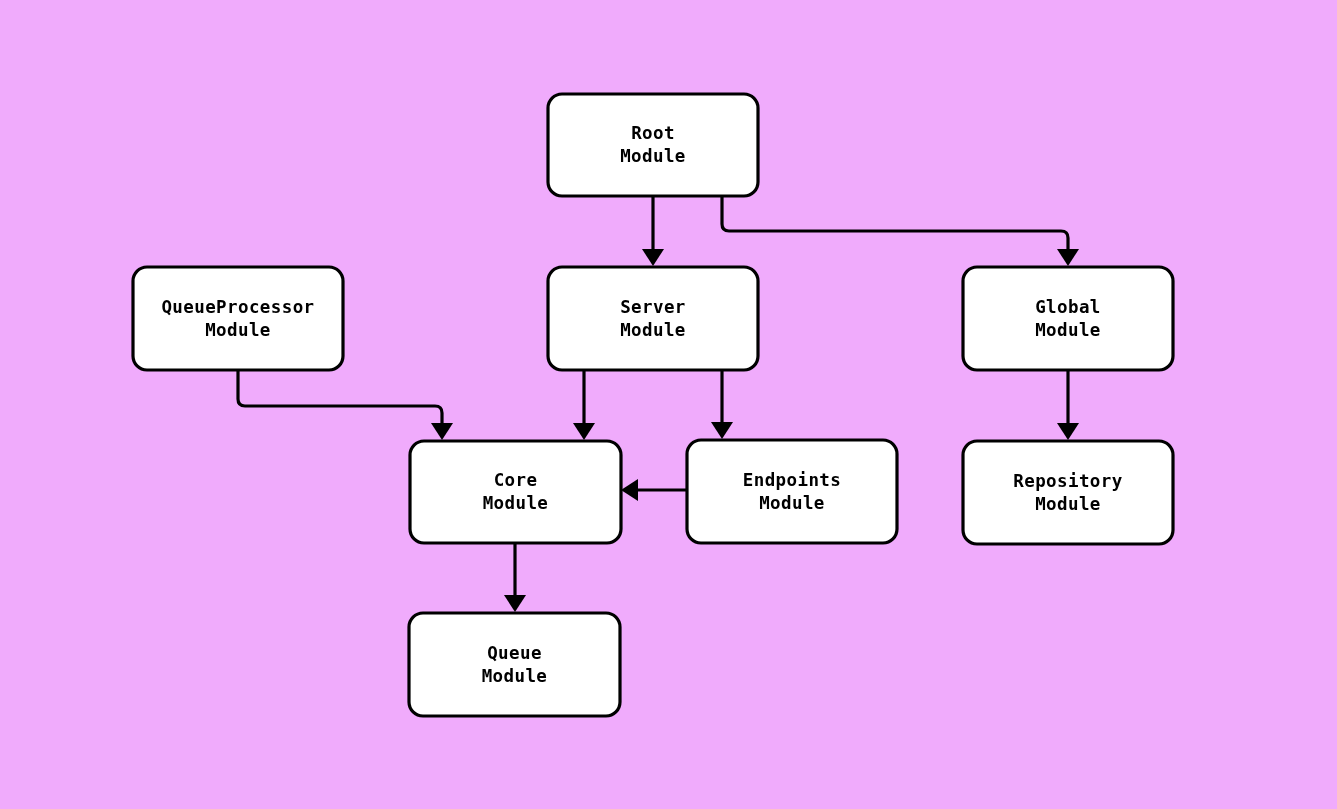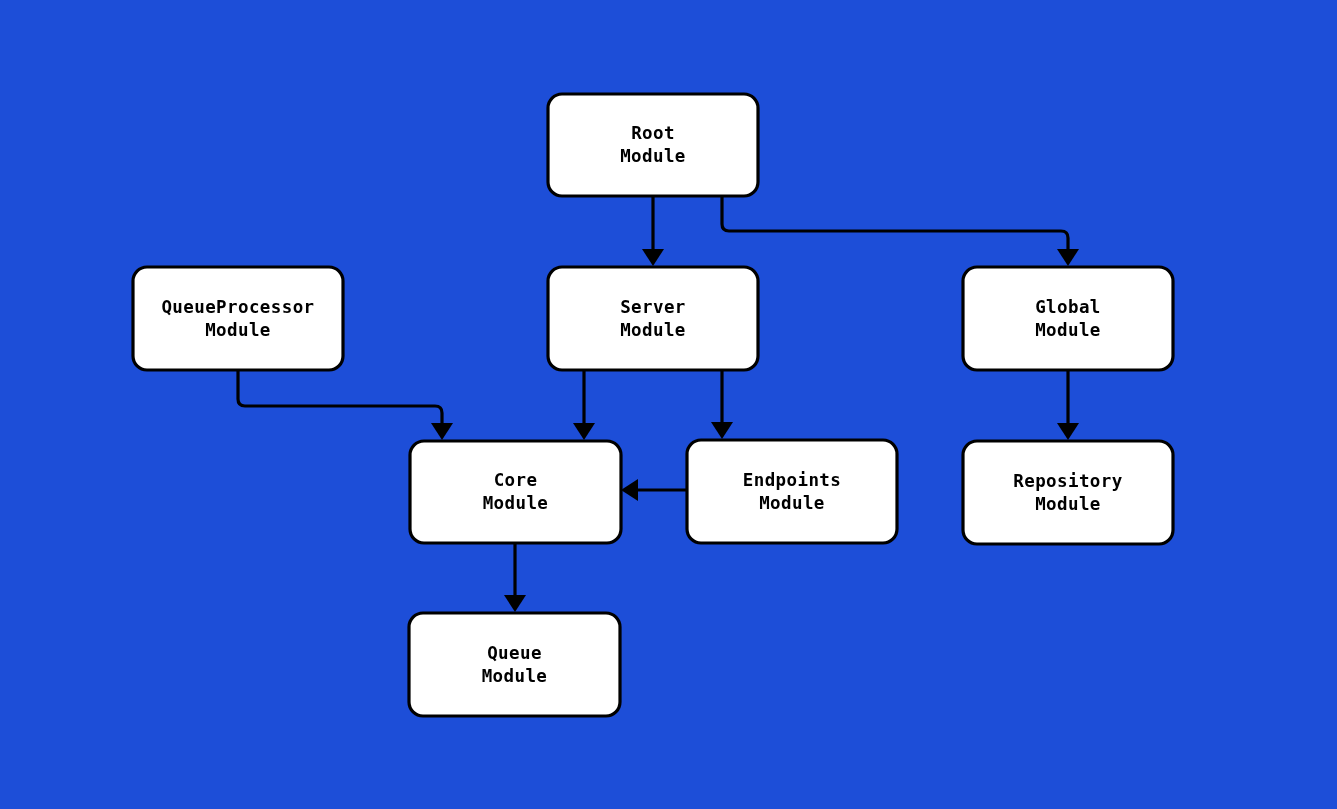--- a/index.html
+++ b/index.html
@@ -11,21 +11,21 @@
   body {
     width: 1337px;
     height: 809px;
     overflow: hidden;
     font-family: "DejaVu Sans Mono", "Liberation Mono", monospace;
   }
   #diagram-root {
     position: relative;
     width: 1337px;
     height: 809px;
-    background: #1d4ed8;
+    background: #f0abfc;
   }
   svg#diagram-canvas {
     display: block;
     width: 1337px;
     height: 809px;
   }
   .node-box {
     fill: #ffffff;
     stroke: #000000;
     stroke-width: 3.2;

